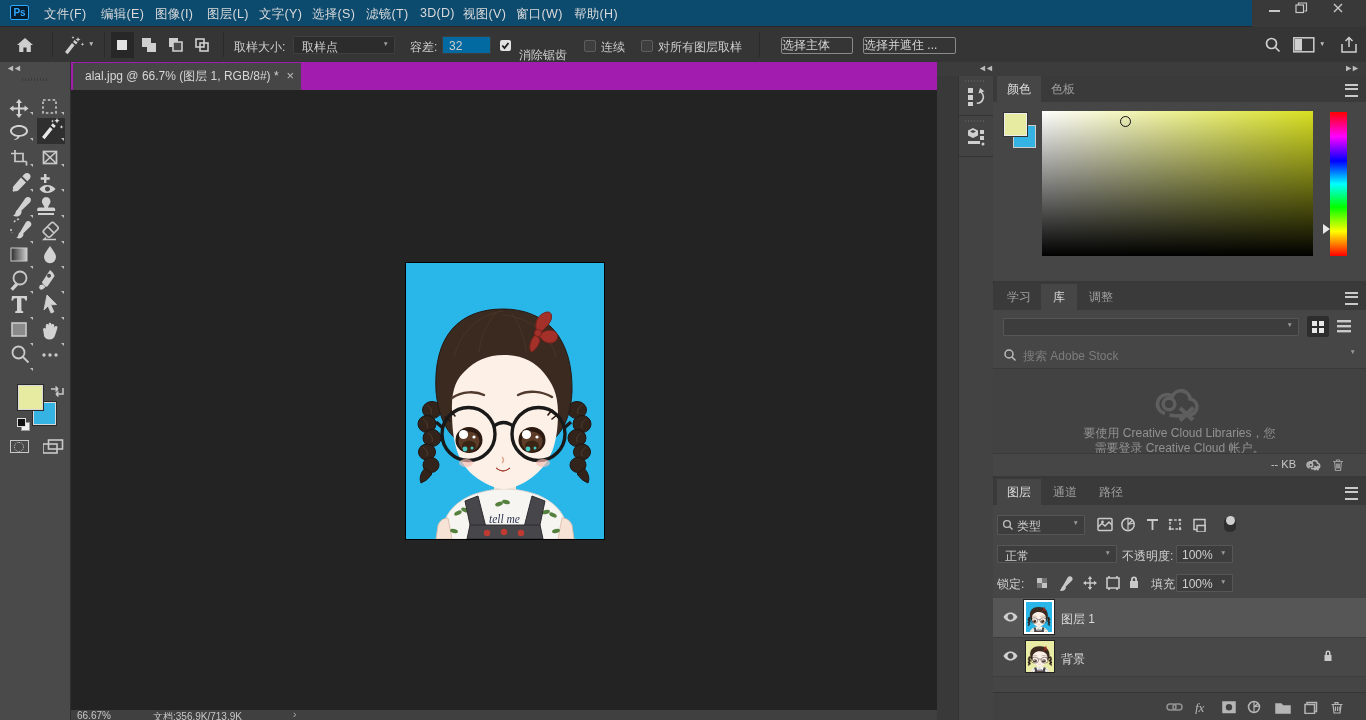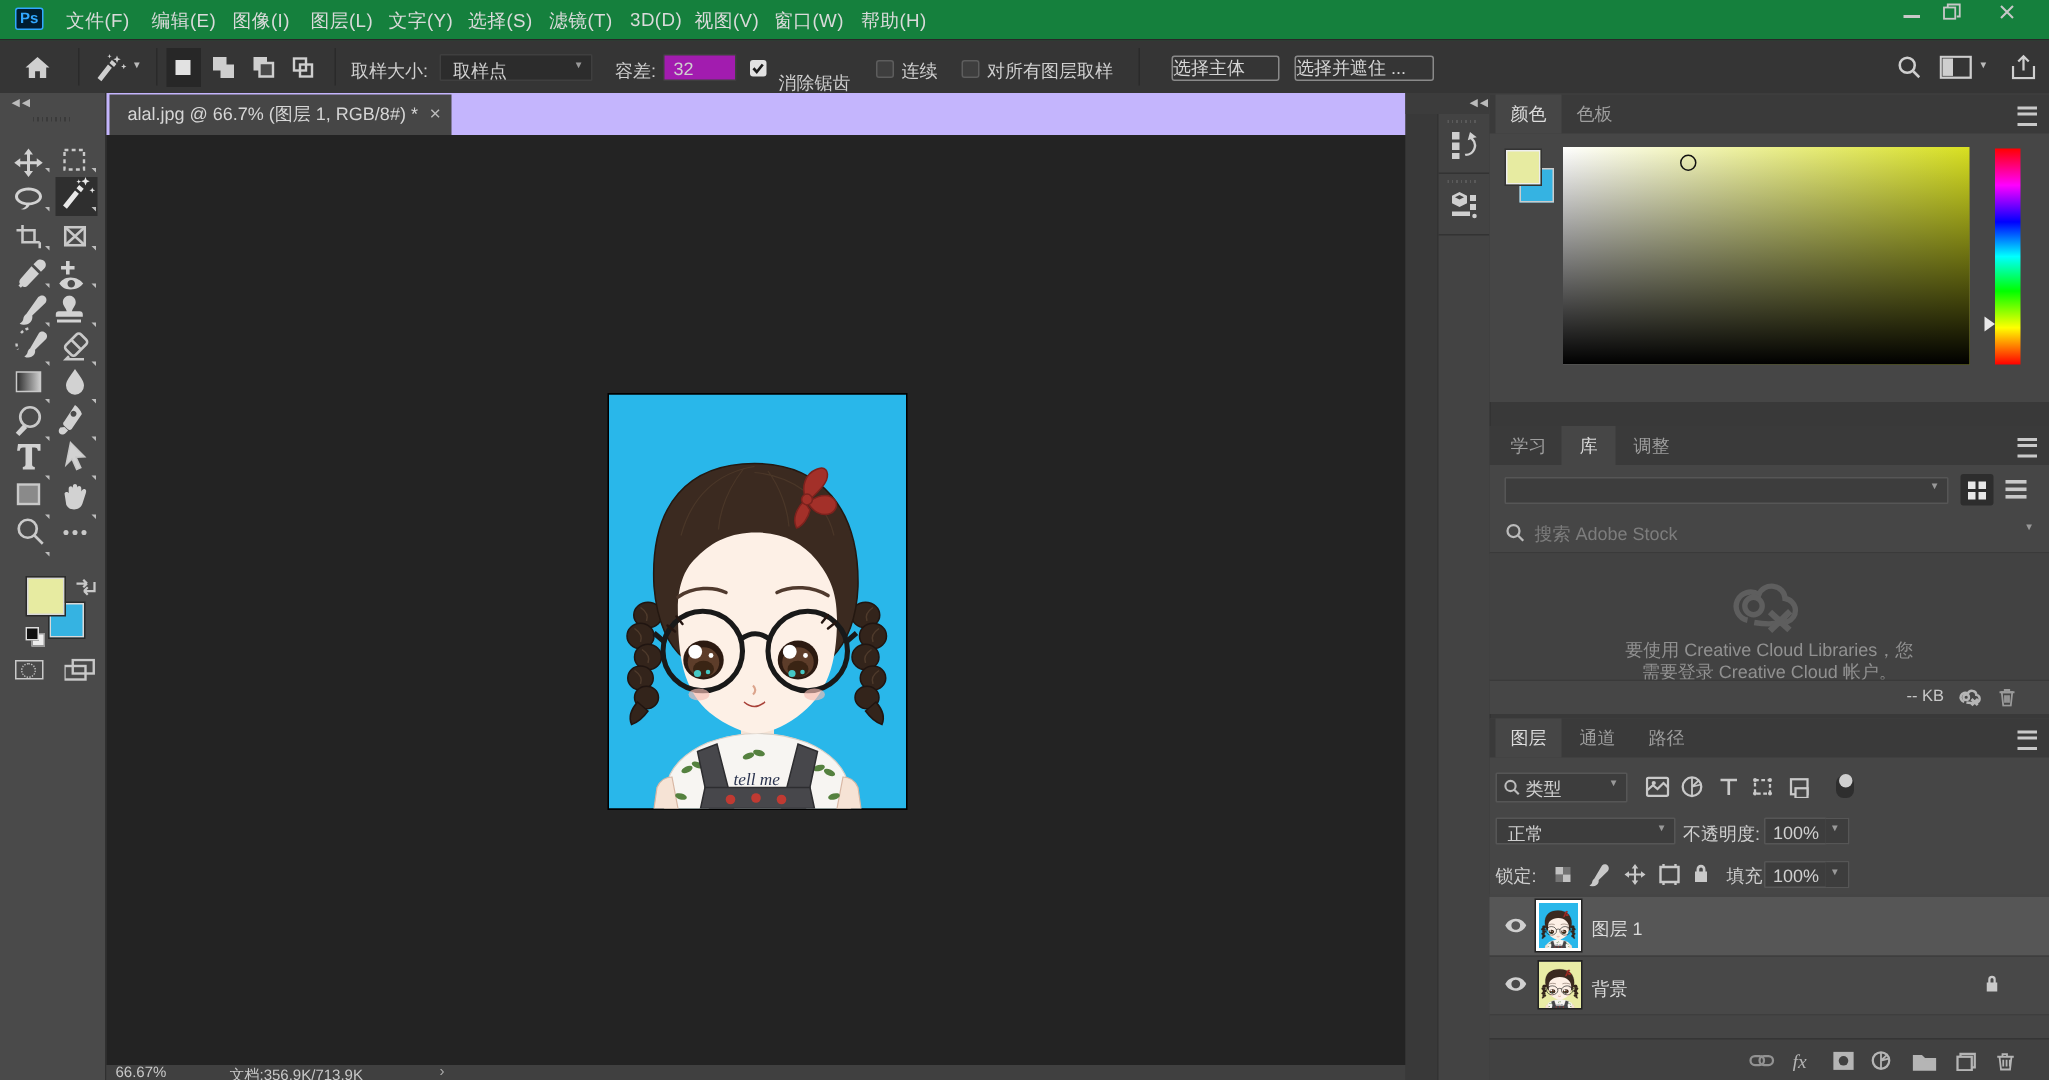--- a/index.html
+++ b/index.html
@@ -1,21 +1,21 @@
 <!DOCTYPE html>
 <html><head><meta charset="utf-8">
 <style>
 html,body{margin:0;padding:0;width:1366px;height:720px;overflow:hidden;background:#393939;
  font-family:"Liberation Sans",sans-serif;-webkit-font-smoothing:antialiased}
 .ab{position:absolute}
-#menubar{left:0;top:0;width:1366px;height:26px;background:#15803d;border-bottom:1px solid #282828}
+#menubar{left:0;top:0;width:1252px;height:26px;background:#0c4a6e;border-bottom:1px solid #282828}
 .menu{position:absolute;top:6px;font-size:12.5px;color:#dadada;letter-spacing:0.3px}
 #optionsbar{left:0;top:27px;width:1366px;height:35px;background:#353535}
 #toolbar{left:0;top:62px;width:70px;height:658px;background:#4a4a4a;border-right:1px solid #303030}
-#tabbar{left:71px;top:62px;width:866px;height:28px;background:#c4b5fd}
+#tabbar{left:71px;top:62px;width:866px;height:28px;background:#a21caf}
 #tab{position:absolute;left:2px;top:1px;width:228px;height:27px;background:#464646;color:#d6d6d6;font-size:12px;line-height:26px}
 #pasteboard{left:71px;top:90px;width:866px;height:620px;background:#232323}
 #statusbar{left:71px;top:710px;width:866px;height:10px;background:#404040;color:#c8c8c8;font-size:10px}
 #rightbase{left:937px;top:62px;width:429px;height:658px;background:#393939}
 #topstrip{left:937px;top:62px;width:429px;height:14px;background:#3c3c3c}
 #dock{left:958px;top:76px;width:34px;height:644px;background:#434343;border:1px solid #333;border-top:none}
 .panel{position:absolute;left:993px;width:373px;background:#464646}
 .ptabbar{position:absolute;left:0;top:0;right:0;height:26px;background:#3a3a3a}
 .ptab{position:absolute;top:0;height:26px;font-size:12px;line-height:26px;text-align:center;color:#9e9e9e}
 .ptab.act{background:#464646;color:#dcdcdc}
@@ -81,21 +81,21 @@
         <rect x="89" y="11" width="8" height="8"></rect>
       </g>
  </svg>
  <div class="ab" style="left:223px;top:5px;width:1px;height:25px;background:#2a2a2a"></div>
  <span class="txt" style="left:234px;top:12px">取样大小:</span>
  <div class="field" style="left:293px;top:9px;width:100px;height:16px;background:#2c2c2c;border-color:#3f3f3f">
   <span style="position:absolute;left:8px;top:2px;font-size:12px">取样点</span>
   <span style="position:absolute;right:5px;top:3px;color:#999;font-size:6.5px">▼</span>
  </div>
  <span class="txt" style="left:410px;top:12px">容差:</span>
- <div class="field" style="left:442px;top:9px;width:47px;height:16px;background:#a21caf;border-color:#3f3f3f">
+ <div class="field" style="left:442px;top:9px;width:47px;height:16px;background:#0369a1;border-color:#3f3f3f">
   <span style="position:absolute;left:6px;top:2px;font-size:12px">32</span>
  </div>
  <div class="ab" style="left:500px;top:13px;width:11px;height:11px;background:#e2e2e2;border-radius:2px">
       <svg width="11" height="11" viewBox="0 0 11 11">
         <path d="M2.3,5.5 l2.2,2.5 4,-5" fill="none" stroke="#1c1c1c" stroke-width="1.8"></path>
       </svg>
     </div>
  <span class="txt" style="left:519px;top:20px">消除锯齿</span>
  <div class="ab" style="left:584px;top:13px;width:10px;height:10px;background:#3e3e3e;border:1px solid #5d5d5d;border-radius:2px"></div>
  <span class="txt" style="left:601px;top:12px">连续</span>
@@ -276,21 +276,21 @@
         <path d="M6,1 l5,2.5 v5 l-5,2.5 -5,-2.5 v-5z M6,3 l-3,1.5 3,1.5 3,-1.5z" fill-rule="evenodd"></path>
   <rect x="13" y="3" width="4" height="4"></rect>
         <rect x="13" y="9" width="4" height="4"></rect>
   <rect x="1" y="14" width="12" height="3"></rect>
         <circle cx="16" cy="17" r="1.5"></circle>
       </g>
  </svg>
  <div style="position:absolute;left:0;top:80px;width:34px;height:1px;background:#333"></div>
 </div>
 
-<div class="panel" id="panel1" style="top:63px;height:205px">
+<div class="panel" id="panel1" style="top:76px;height:205px">
  <div class="ptabbar">
   <div class="ptab act" style="left:4px;width:44px">颜色</div>
   <div class="ptab" style="left:48px;width:44px">色板</div>
   <div class="burger"></div>
  </div>
  <div class="ab" id="satfield" style="left:49px;top:35px;width:271px;height:145px;
    background:linear-gradient(to top,#000 0%,rgba(0,0,0,0) 100%),linear-gradient(to right,#fff 0%,#d8e021 100%)">
   <div class="ab" style="left:78px;top:5px;width:9px;height:9px;border:1.5px solid #111;border-radius:50%"></div>
  </div>
  <div class="ab" id="huebar" style="left:337px;top:36px;width:17px;height:144px;

